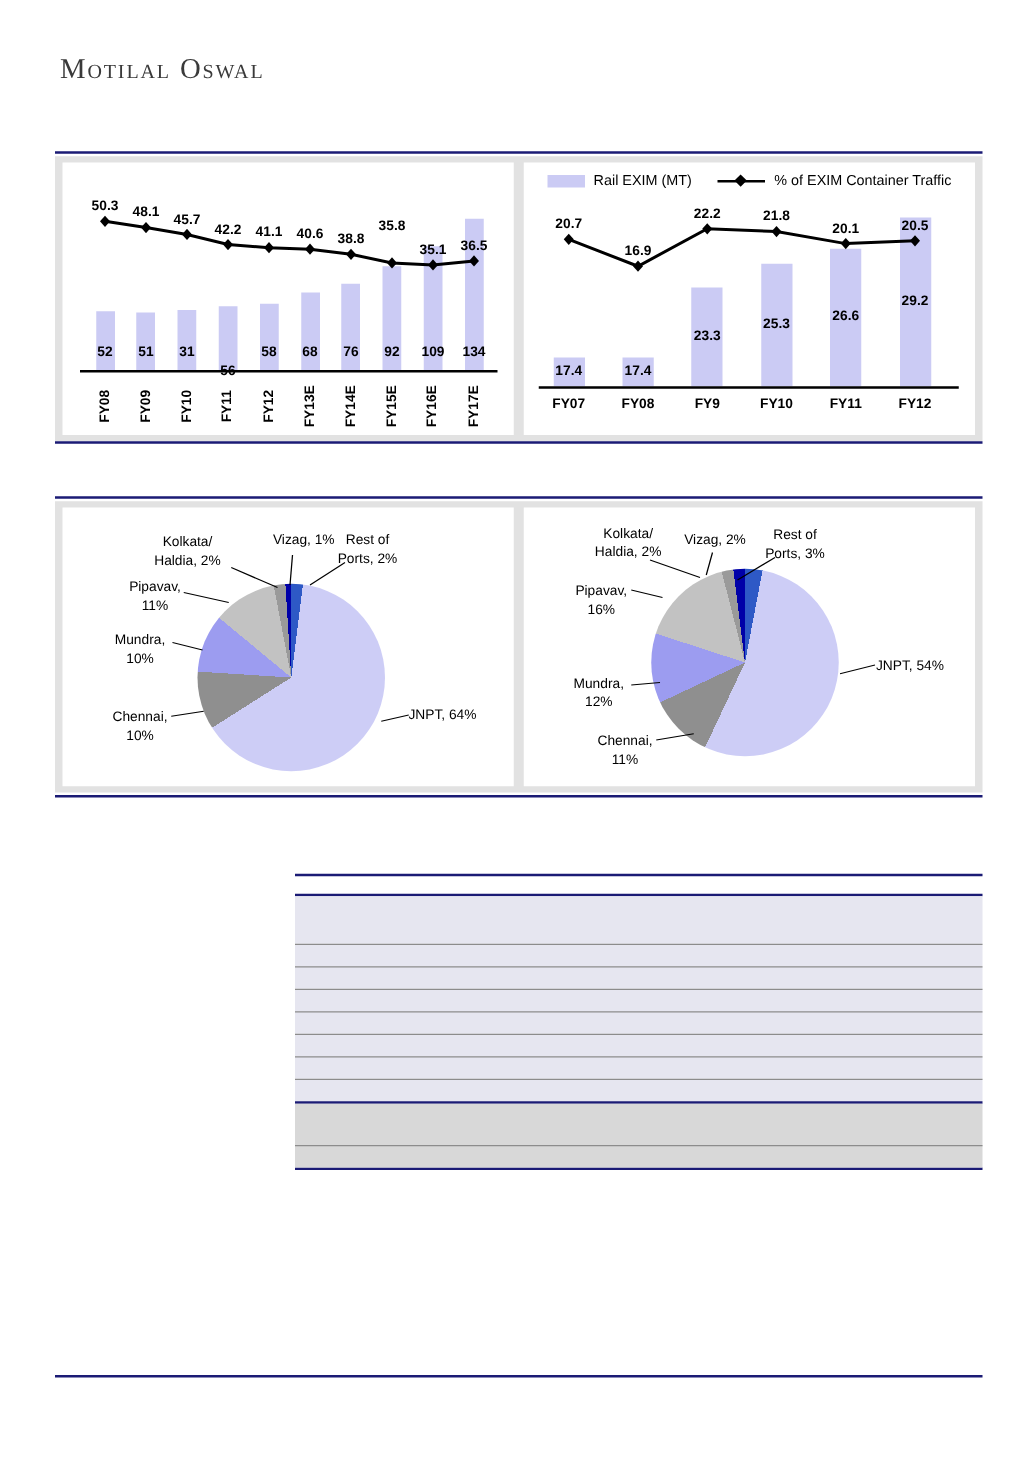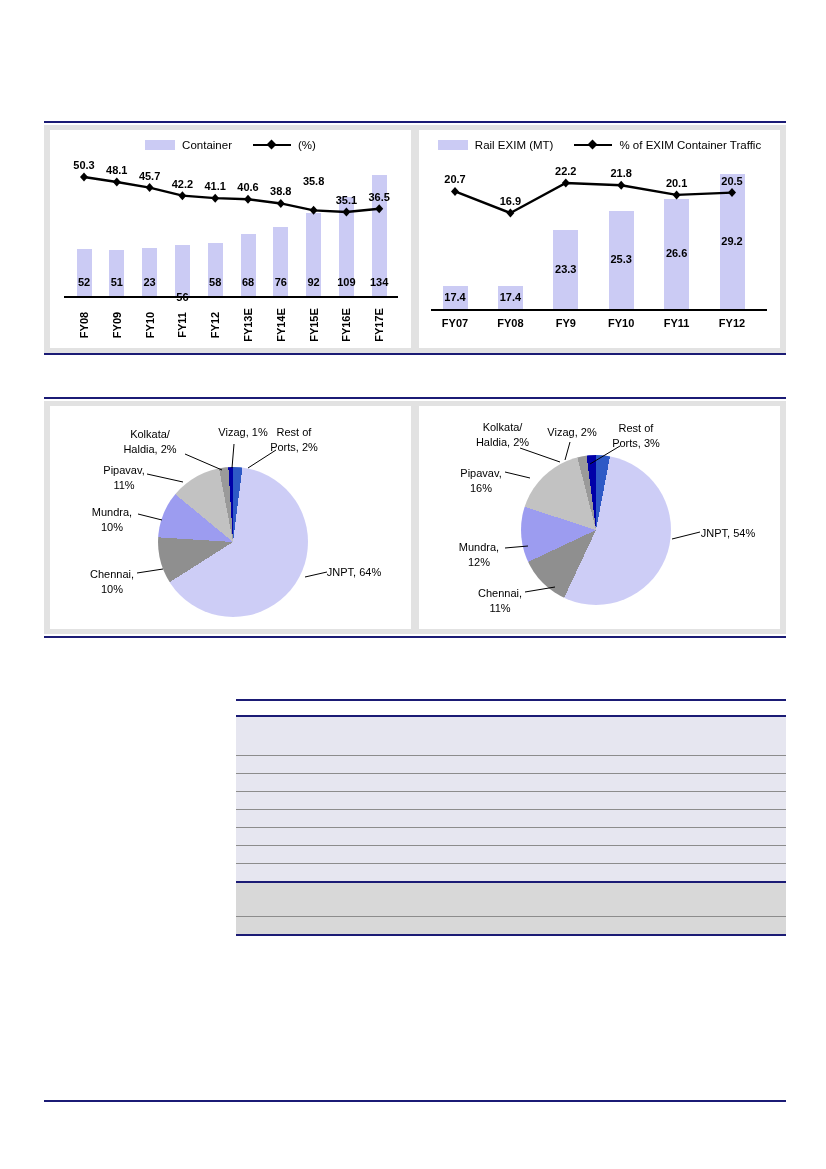--- a/index.html
+++ b/index.html
@@ -35,43 +35,35 @@
   .trow.head{height:38px;border-top:none;}
   .trow.gray{background:#D8D8D8;}
   .trow.gray.tall{height:33px;}
   .navy-sep{height:2px;background:#1b1b75;}
 </style>
 </head>
 <body>
 
 <div class="page">
 
+  <div class="brand">Motilal Oswal</div>
 
   <div class="rule" style="top:121px"></div>
 
   <div class="block" style="top:125px;height:228px">
     <div class="panel" id="combo1">
-      <div class="legend">
-        <span class="swatch"></span>
-        <span>Container</span>
-        <span class="lsym">
-            <i class="lline"></i>
-            <i class="ldia"></i>
-          </span>
-        <span>(%)</span>
-      </div>
       <div class="plot">
           <div class="bar" style="left: 26.5px; top: 118.888px; width: 15px; height: 47.112px;"></div>
           <div class="blab" style="left: 12px; top: 146px; width: 44px;">52</div>
           <div class="xlab rot" style="left: 12px; top: 189px; width: 44px; height: 12px;">FY08</div>
           <div class="bar" style="left: 59.3px; top: 119.794px; width: 15px; height: 46.206px;"></div>
           <div class="blab" style="left: 44.8px; top: 146px; width: 44px;">51</div>
           <div class="xlab rot" style="left: 44.8px; top: 189px; width: 44px; height: 12px;">FY09</div>
           <div class="bar" style="left: 92.1px; top: 117.982px; width: 15px; height: 48.018px;"></div>
-          <div class="blab" style="left: 77.6px; top: 146px; width: 44px;">23</div>
+          <div class="blab" style="left: 77.6px; top: 146px; width: 44px;">31</div>
           <div class="xlab rot" style="left: 77.6px; top: 189px; width: 44px; height: 12px;">FY10</div>
           <div class="bar" style="left: 124.9px; top: 115.264px; width: 15px; height: 50.736px;"></div>
           <div class="blab" style="left: 110.4px; top: 146px; width: 44px; margin-top: 15px;">56</div>
           <div class="xlab rot" style="left: 110.4px; top: 189px; width: 44px; height: 12px;">FY11</div>
           <div class="bar" style="left: 157.7px; top: 113.452px; width: 15px; height: 52.548px;"></div>
           <div class="blab" style="left: 143.2px; top: 146px; width: 44px;">58</div>
           <div class="xlab rot" style="left: 143.2px; top: 189px; width: 44px; height: 12px;">FY12</div>
           <div class="bar" style="left: 190.5px; top: 104.392px; width: 15px; height: 61.608px;"></div>
           <div class="blab" style="left: 176px; top: 146px; width: 44px;">68</div>
           <div class="xlab rot" style="left: 176px; top: 189px; width: 44px; height: 12px;">FY13E</div>

